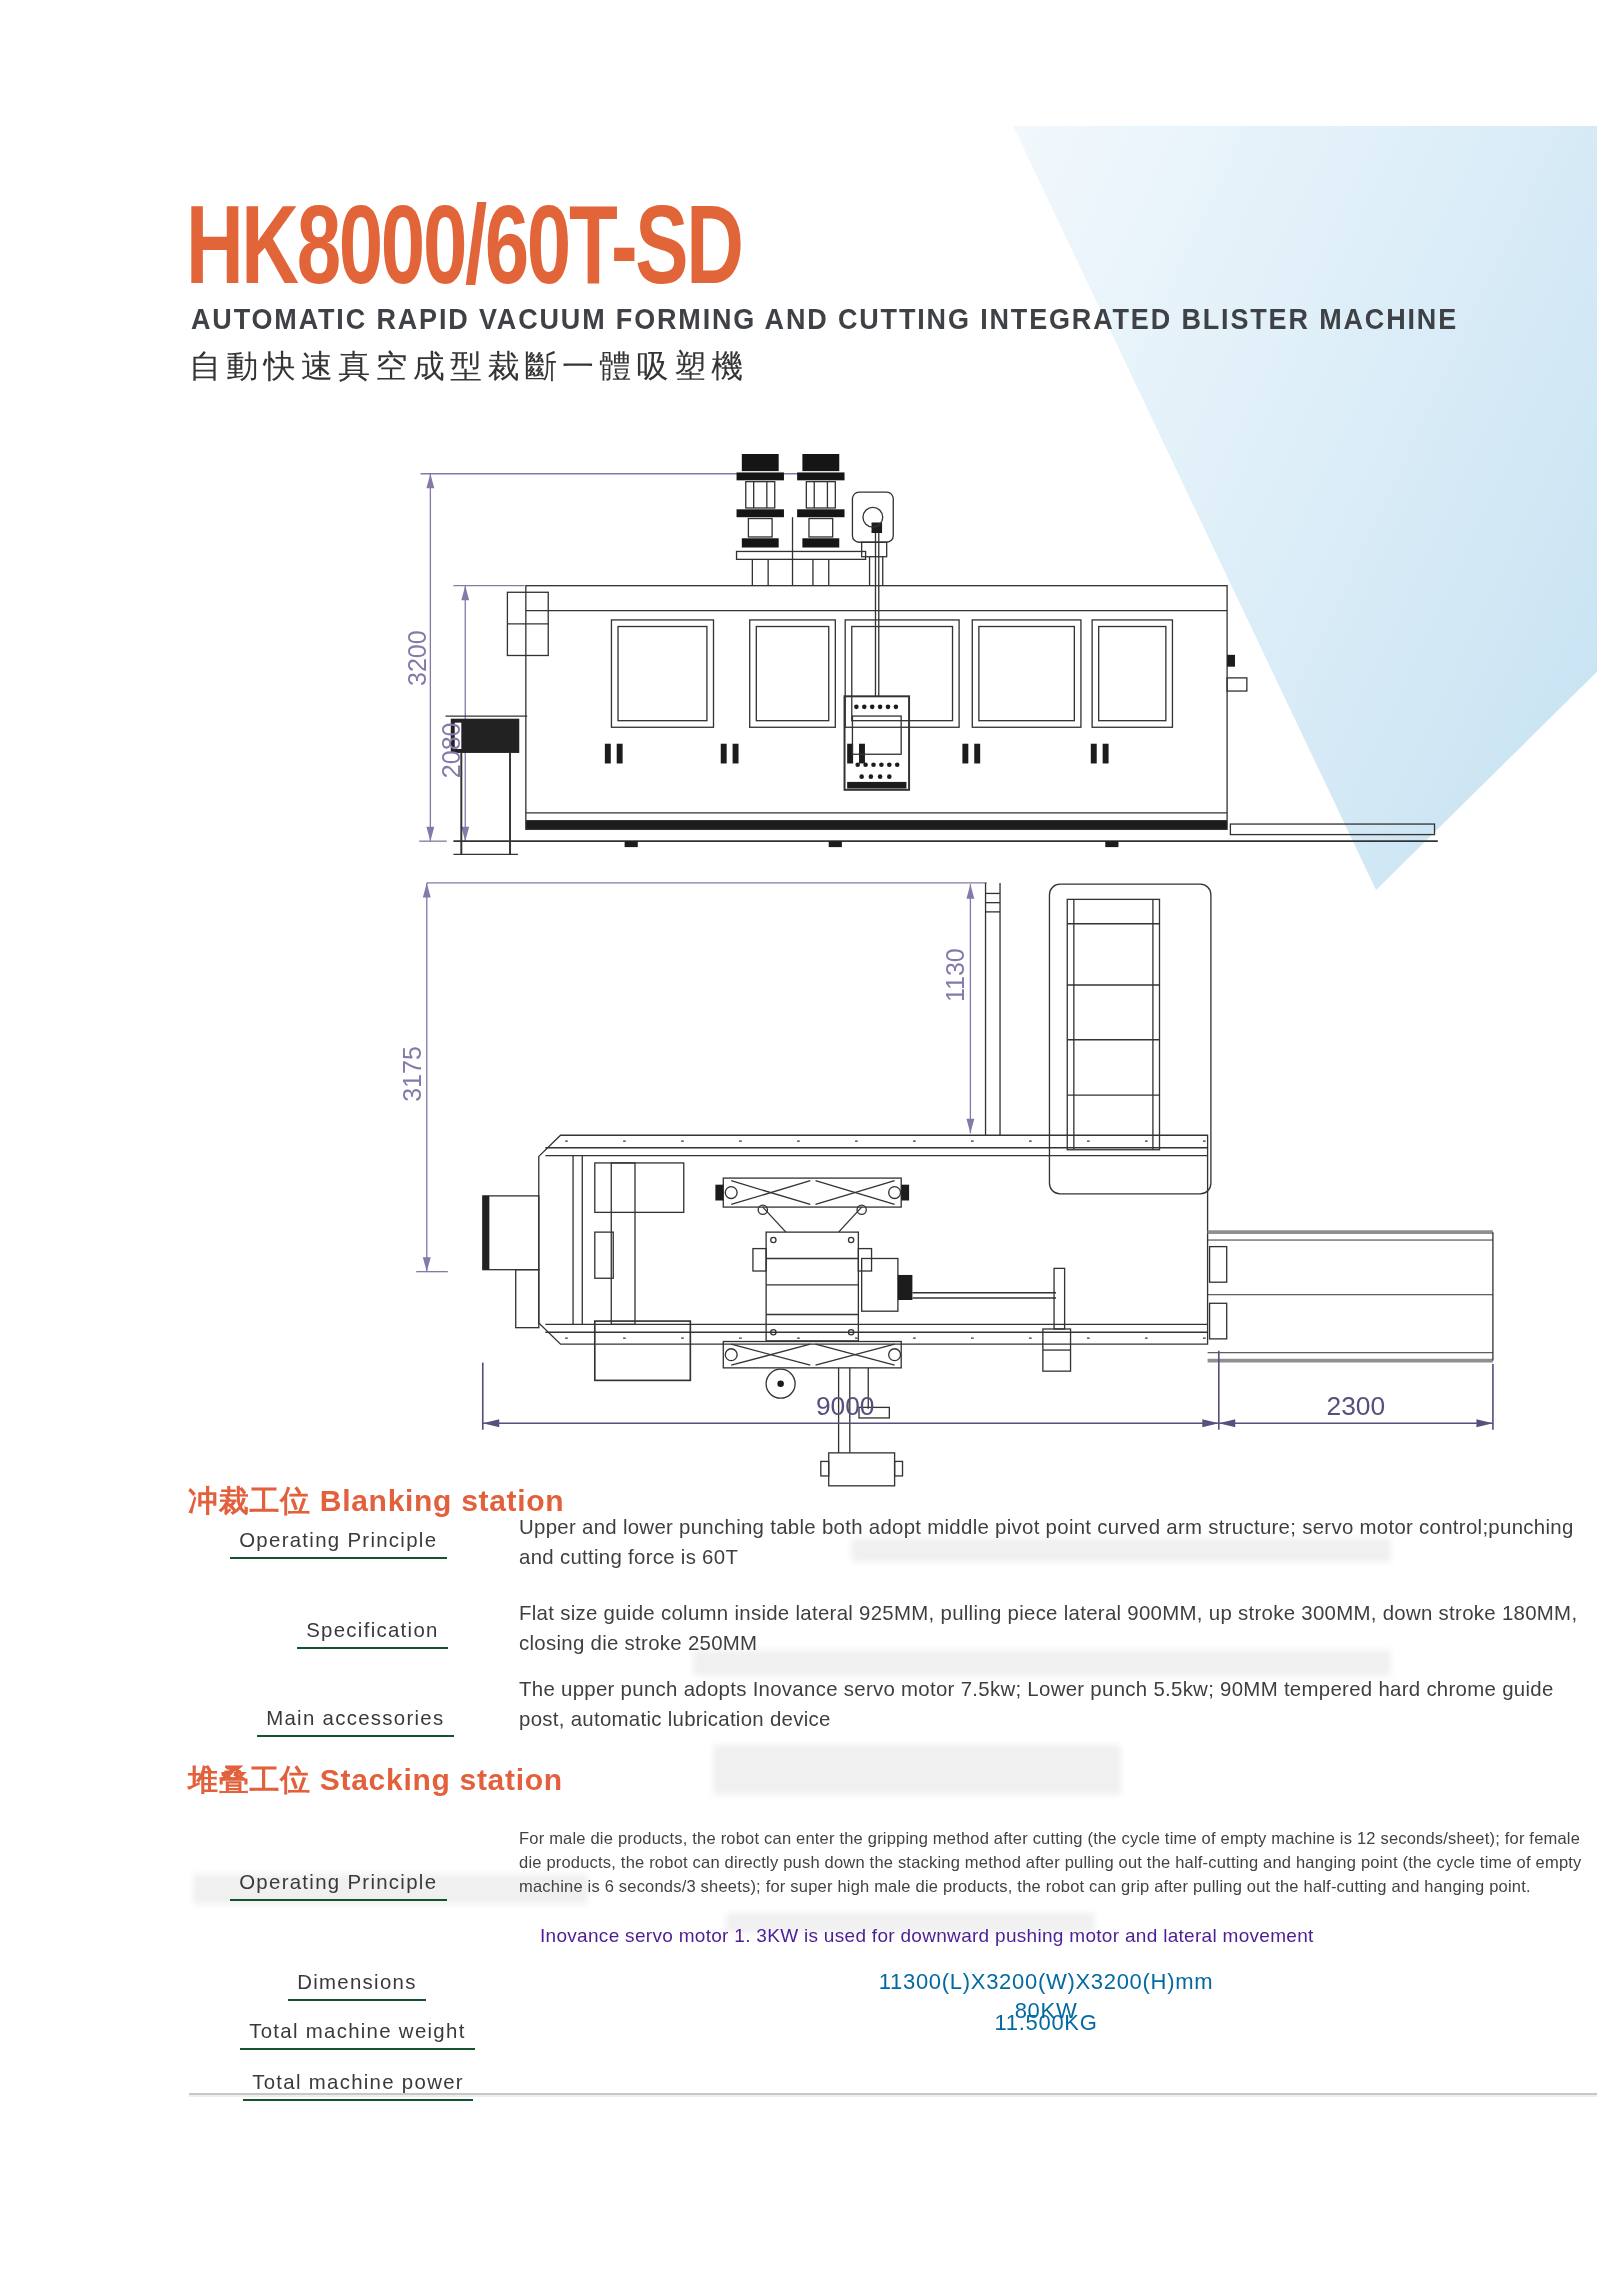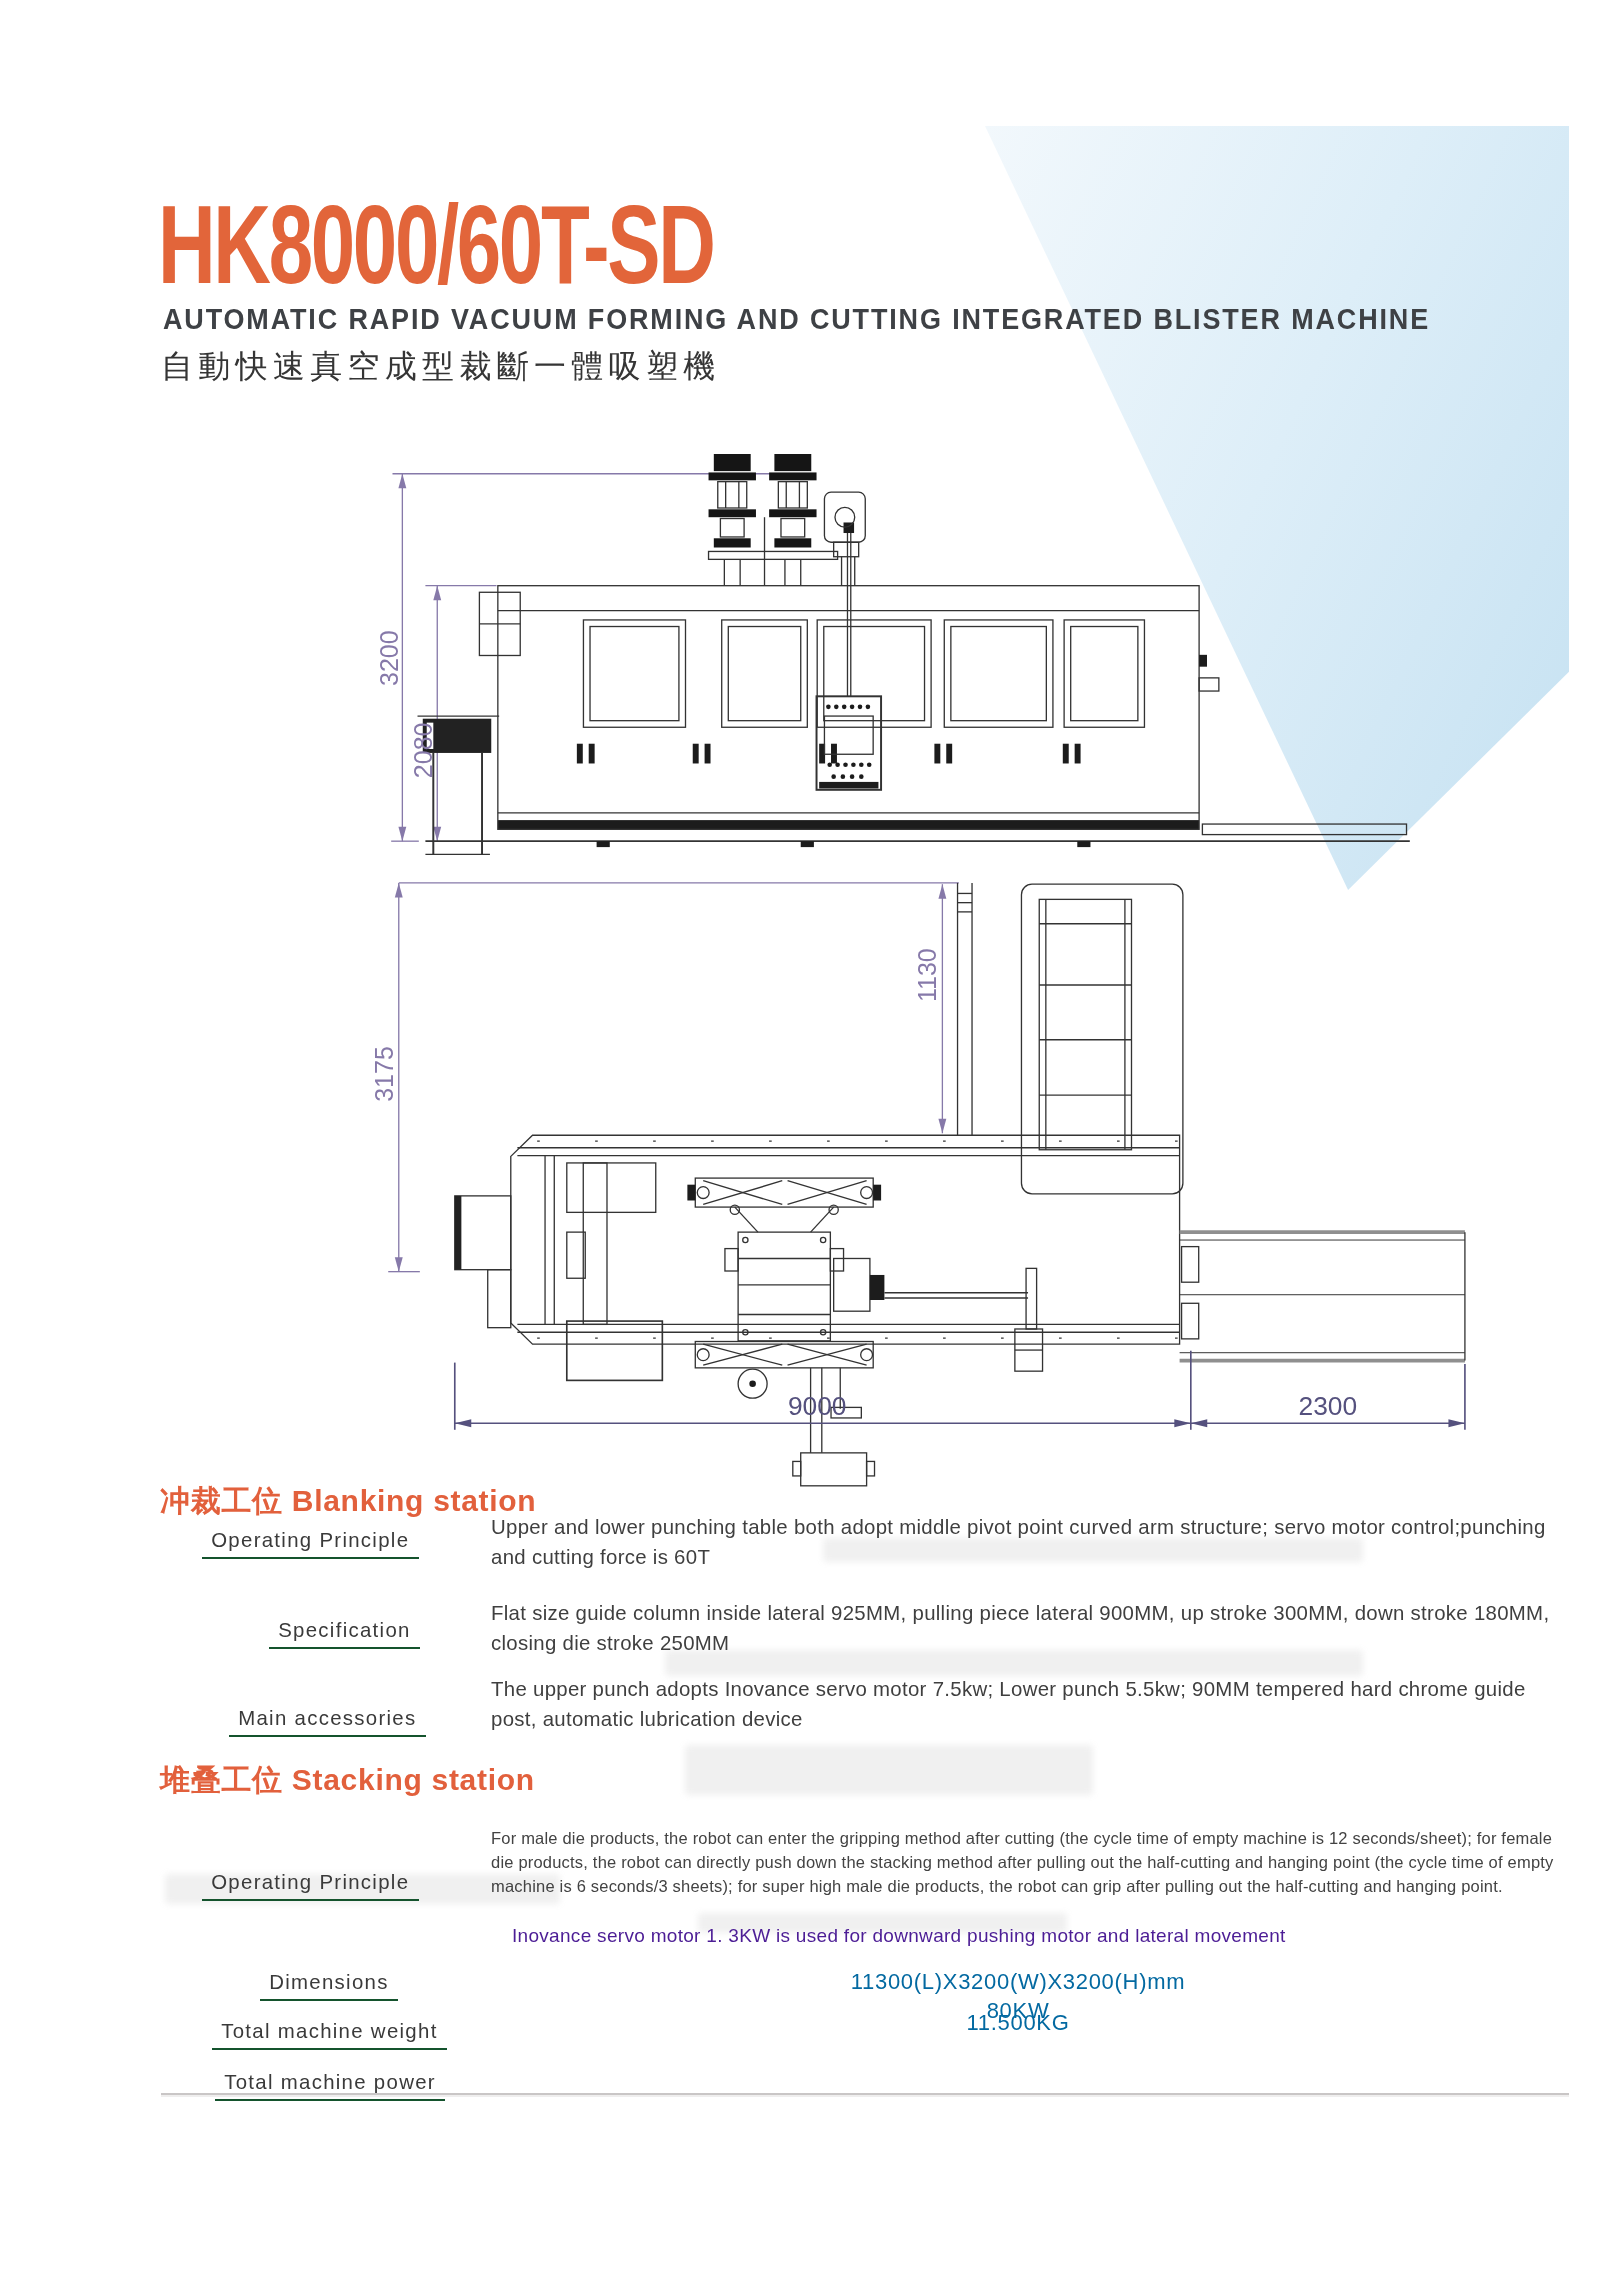--- a/index.html
+++ b/index.html
@@ -1,17 +1,17 @@
 <!DOCTYPE html>
 <html style="font-size:10.5px"><head>
 <meta charset="utf-8">
 <style>
   html,body{margin:0;padding:0;background:#ffffff;}
   .page{position:relative;width:1569px;height:2295px;background:#ffffff;overflow:hidden;
-        font-family:"Liberation Sans",sans-serif;color:#3c3c3c;}
+        font-family:"Liberation Sans",sans-serif;color:#3c3c3c;margin-left:28px;}
   .abs{position:absolute;}
   
   .blue-wedge{left:985px;top:126px;width:626px;height:764px;
     background:linear-gradient(115deg,#f2f8fc 0%,#ddeef8 45%,#c3e0f1 100%);
     clip-path:polygon(0 0,100% 0,100% 66%,58% 100%,0 0);}
   
   .main-title{left:158px;top:190px;font-size:111px;font-weight:bold;color:#e2653a;
     letter-spacing:-3.3px;transform:scaleX(0.72);transform-origin:left top;white-space:nowrap;line-height:1;}
   .sub-en{left:163px;top:303px;font-size:29px;font-weight:bold;color:#3e4145;
     letter-spacing:2px;transform:scaleX(0.93);transform-origin:left top;white-space:nowrap;}

